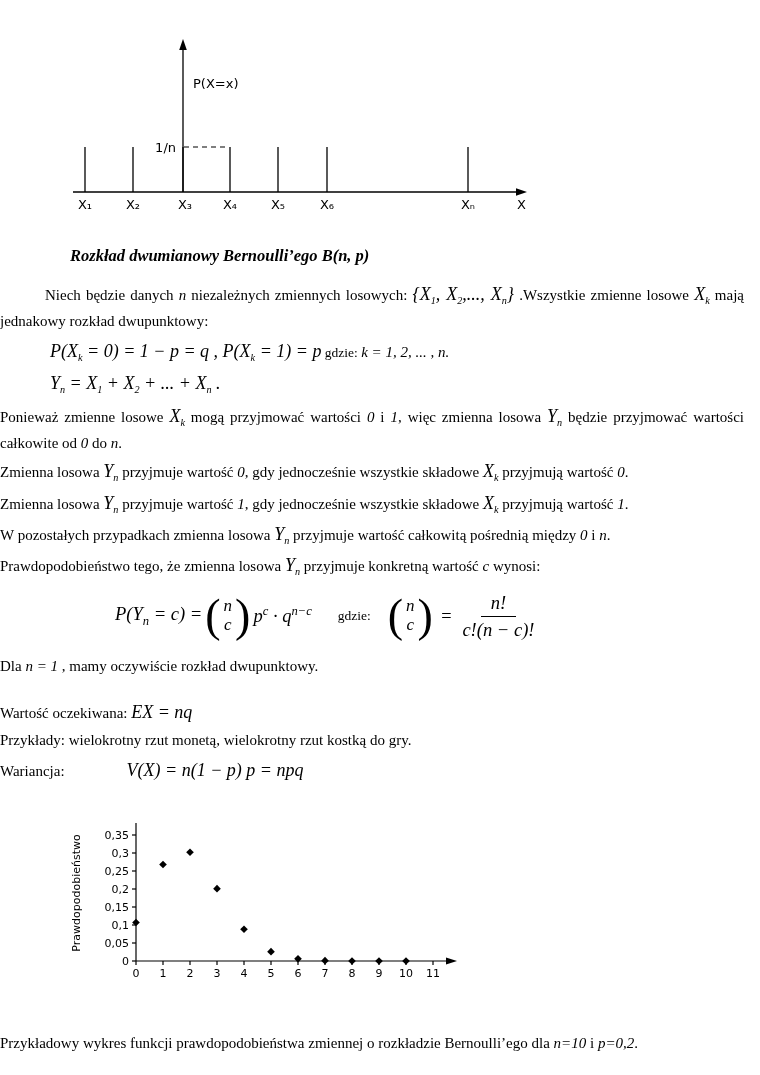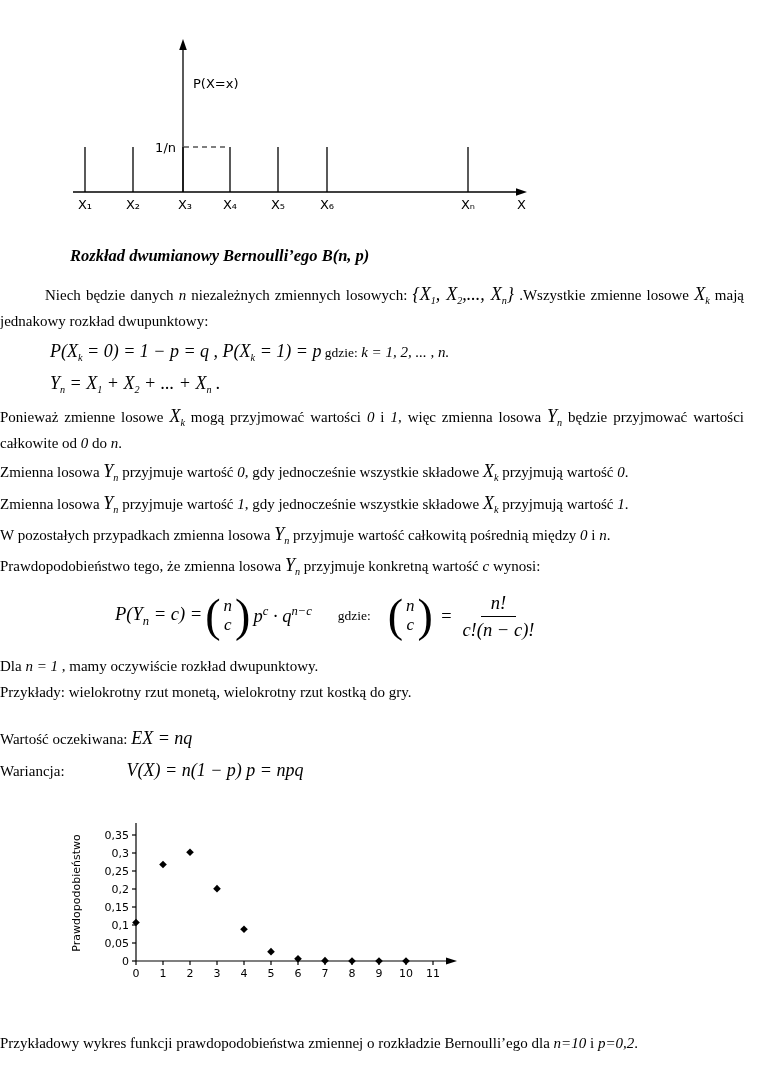--- a/index.html
+++ b/index.html
@@ -114,22 +114,22 @@
     </span>
     <span class="math fbig eq">=</span>
     <span class="frac math fbig">
       <span class="num">n!</span>
       <span class="den">c!(n − c)!</span>
     </span>
   </div>
 
   <div class="content">
       <p class="para"><span>Dla </span><span class="math">n = 1</span><span> , mamy oczywiście rozkład dwupunktowy.</span></p>
+      <p class="para" style="margin-top: 20px;"><span>Wartość oczekiwana:  </span><span class="math big">EX = nq</span></p>
       <p class="para"><span>Przykłady: wielokrotny rzut monetą, wielokrotny rzut kostką do gry.</span></p>
-      <p class="para" style="margin-top: 20px;"><span>Wartość oczekiwana:  </span><span class="math big">EX = nq</span></p>
       <p class="para" style="margin-top: 4px;"><span>Wariancja:</span><span class="math big" style="margin-left: 62px;">V(X) = n(1 − p) p = npq</span></p>
     </div>
 
   <div class="chart-wrap">
     <svg id="pmf-chart" width="400" height="172" viewBox="0 0 400 172" xmlns="http://www.w3.org/2000/svg">
         <line x1="70" y1="148" x2="70" y2="10" class="cax"></line>
         <line x1="70" y1="148" x2="382" y2="148" class="cax"></line>
         <polygon points="391,148 380,144.5 380,151.5"></polygon>
         <line x1="66" y1="148" x2="70" y2="148" class="cax"></line>
         <text x="63" y="151.5" text-anchor="end" class="clab">0</text>

